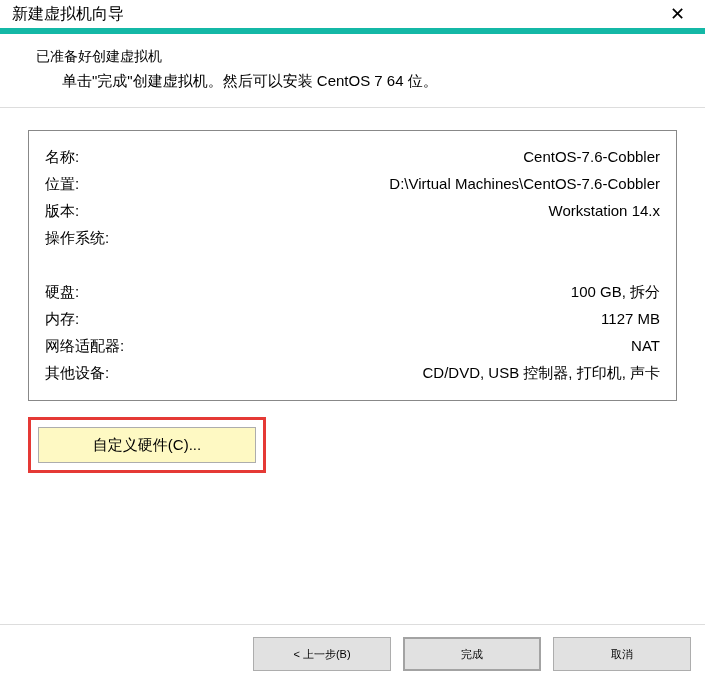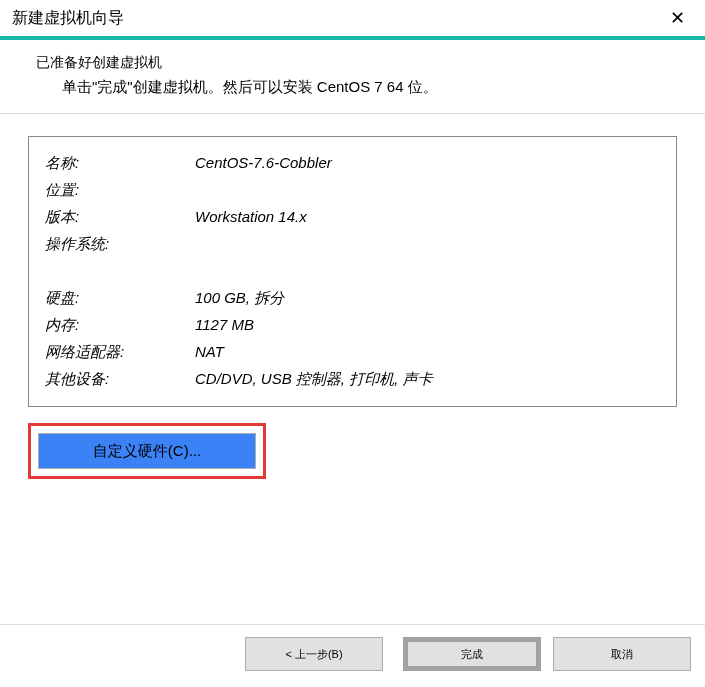--- a/index.html
+++ b/index.html
@@ -6,25 +6,25 @@
     body {
       width: 705px;
       height: 687px;
       font-family: "Microsoft YaHei", "Segoe UI", Tahoma, sans-serif;
       font-size: 15px;
       background: #fff;
       color: #000;
       overflow: hidden;
     }
     .titlebar {
-      height: 40px;
+      height: 34px;
       display: flex;
       align-items: center;
       padding: 0 12px;
-      border-bottom: 4px solid #14b8a6;
+      border-bottom: 6px solid #14b8a6;
     }
     .titlebar .title {
       flex: 1;
       font-size: 16px;
     }
     .close-x {
       font-size: 18px;
       font-family: Arial, sans-serif;
       color: #000;
       padding: 4px 8px;
@@ -49,44 +49,44 @@
     .content {
       padding: 22px 28px 0 28px;
     }
     .settings-caption {
       margin-bottom: 14px;
     }
     .summary-box {
       border: 1px solid #888;
       padding: 12px 16px 14px 16px;
       background: #fff;
-      font-style: italic;
     }
     .row {
       display: flex;
       line-height: 27px;
     }
     .row .label {
       width: 150px;
       flex-shrink: 0;
     }
     .row .value {
       flex: 1;
+      text-align: right;
     }
     .gap-row { height: 27px; }
     .hw-button-wrap {
       margin-top: 16px;
       display: inline-block;
       border: 3px solid #e53935;
       padding: 7px;
     }
     .hw-button {
       width: 218px;
       height: 36px;
-      background: #3b82f6;
+      background: #fef9c3;
       border: 1px solid #adadad;
       font-size: 15px;
       font-family: inherit;
       cursor: default;
     }
     .footer {
       position: absolute;
       bottom: 0;
       left: 0;
       width: 705px;
@@ -100,22 +100,21 @@
     .footer button {
       width: 138px;
       height: 34px;
       font-size: 11px;
       font-family: inherit;
       background: #e1e1e1;
       border: 1px solid #adadad;
       cursor: default;
     }
     .footer button.default-btn {
-      border: 5px solid #a3a3a3;
-      margin-left: 8px;
+      border: 2px solid #a3a3a3;
     }
   </style>
 </head>
 <body>
 
 <div class="titlebar">
   <div class="title">新建虚拟机向导</div>
   <div class="close-x">✕</div>
 </div>
 
@@ -128,20 +127,21 @@
 
 <div class="content">
 
   <div class="summary-box">
     <div class="row">
       <div class="label">名称:</div>
       <div class="value">CentOS-7.6-Cobbler</div>
     </div>
     <div class="row">
       <div class="label">位置:</div>
+      <div class="value">D:\Virtual Machines\CentOS-7.6-Cobbler</div>
     </div>
     <div class="row">
       <div class="label">版本:</div>
       <div class="value">Workstation 14.x</div>
     </div>
     <div class="row">
       <div class="label">操作系统:</div>
     </div>
     <div class="gap-row"></div>
     <div class="row">

